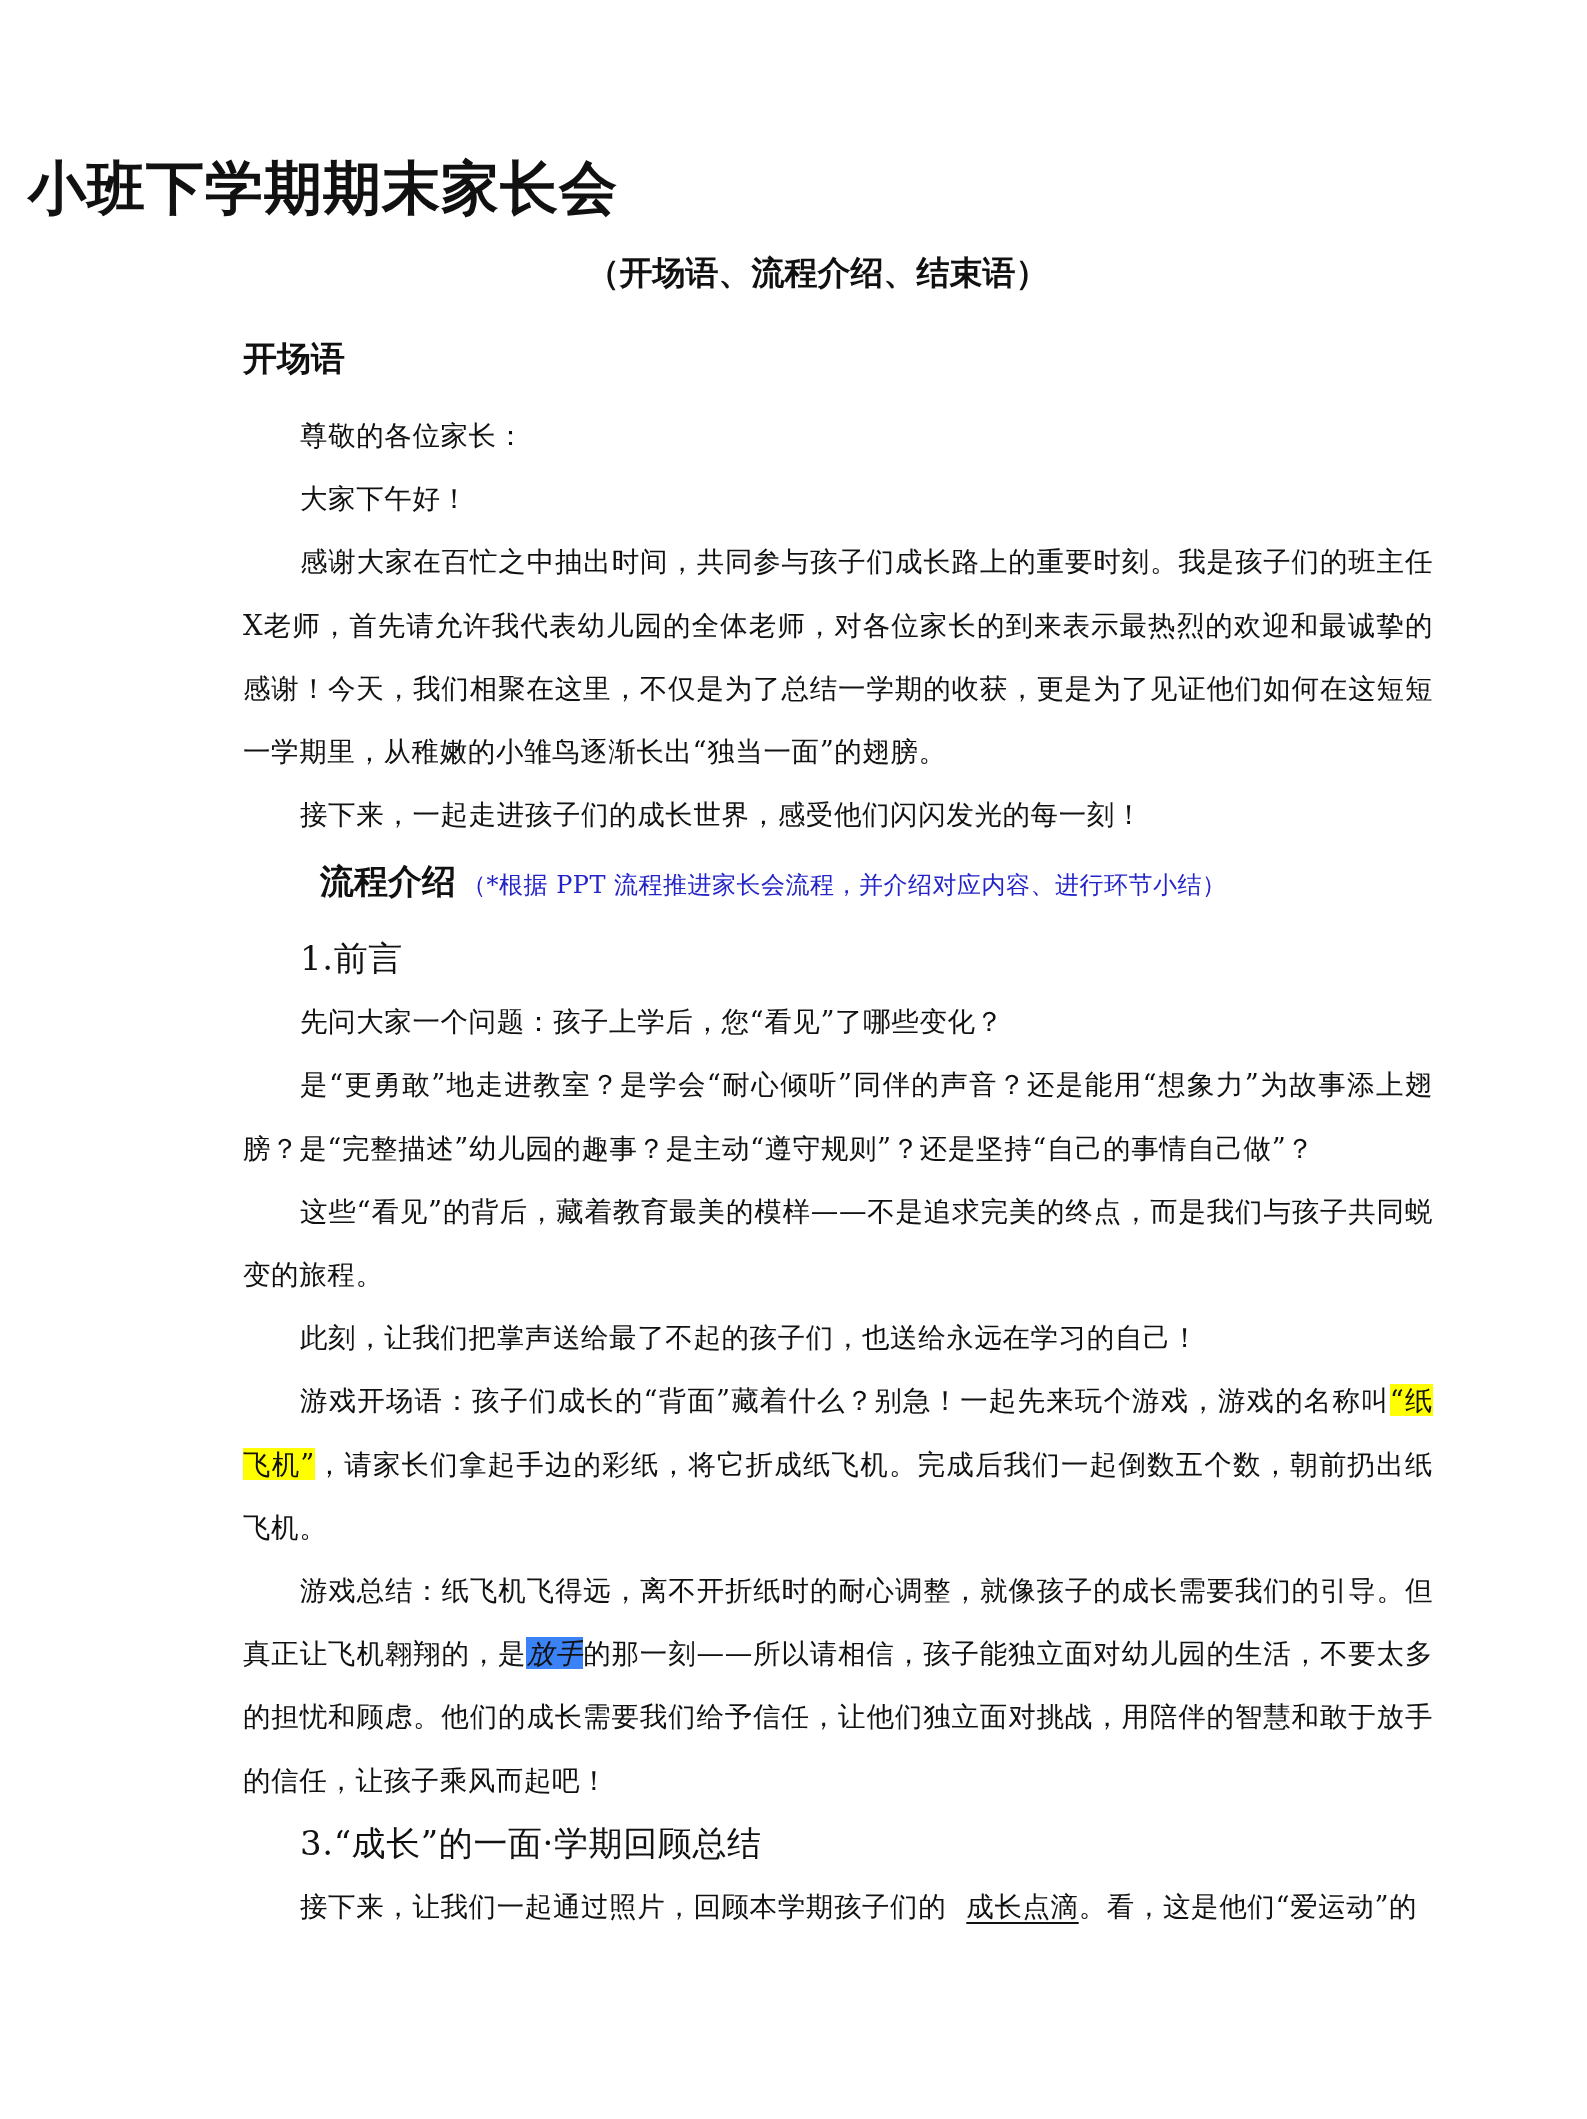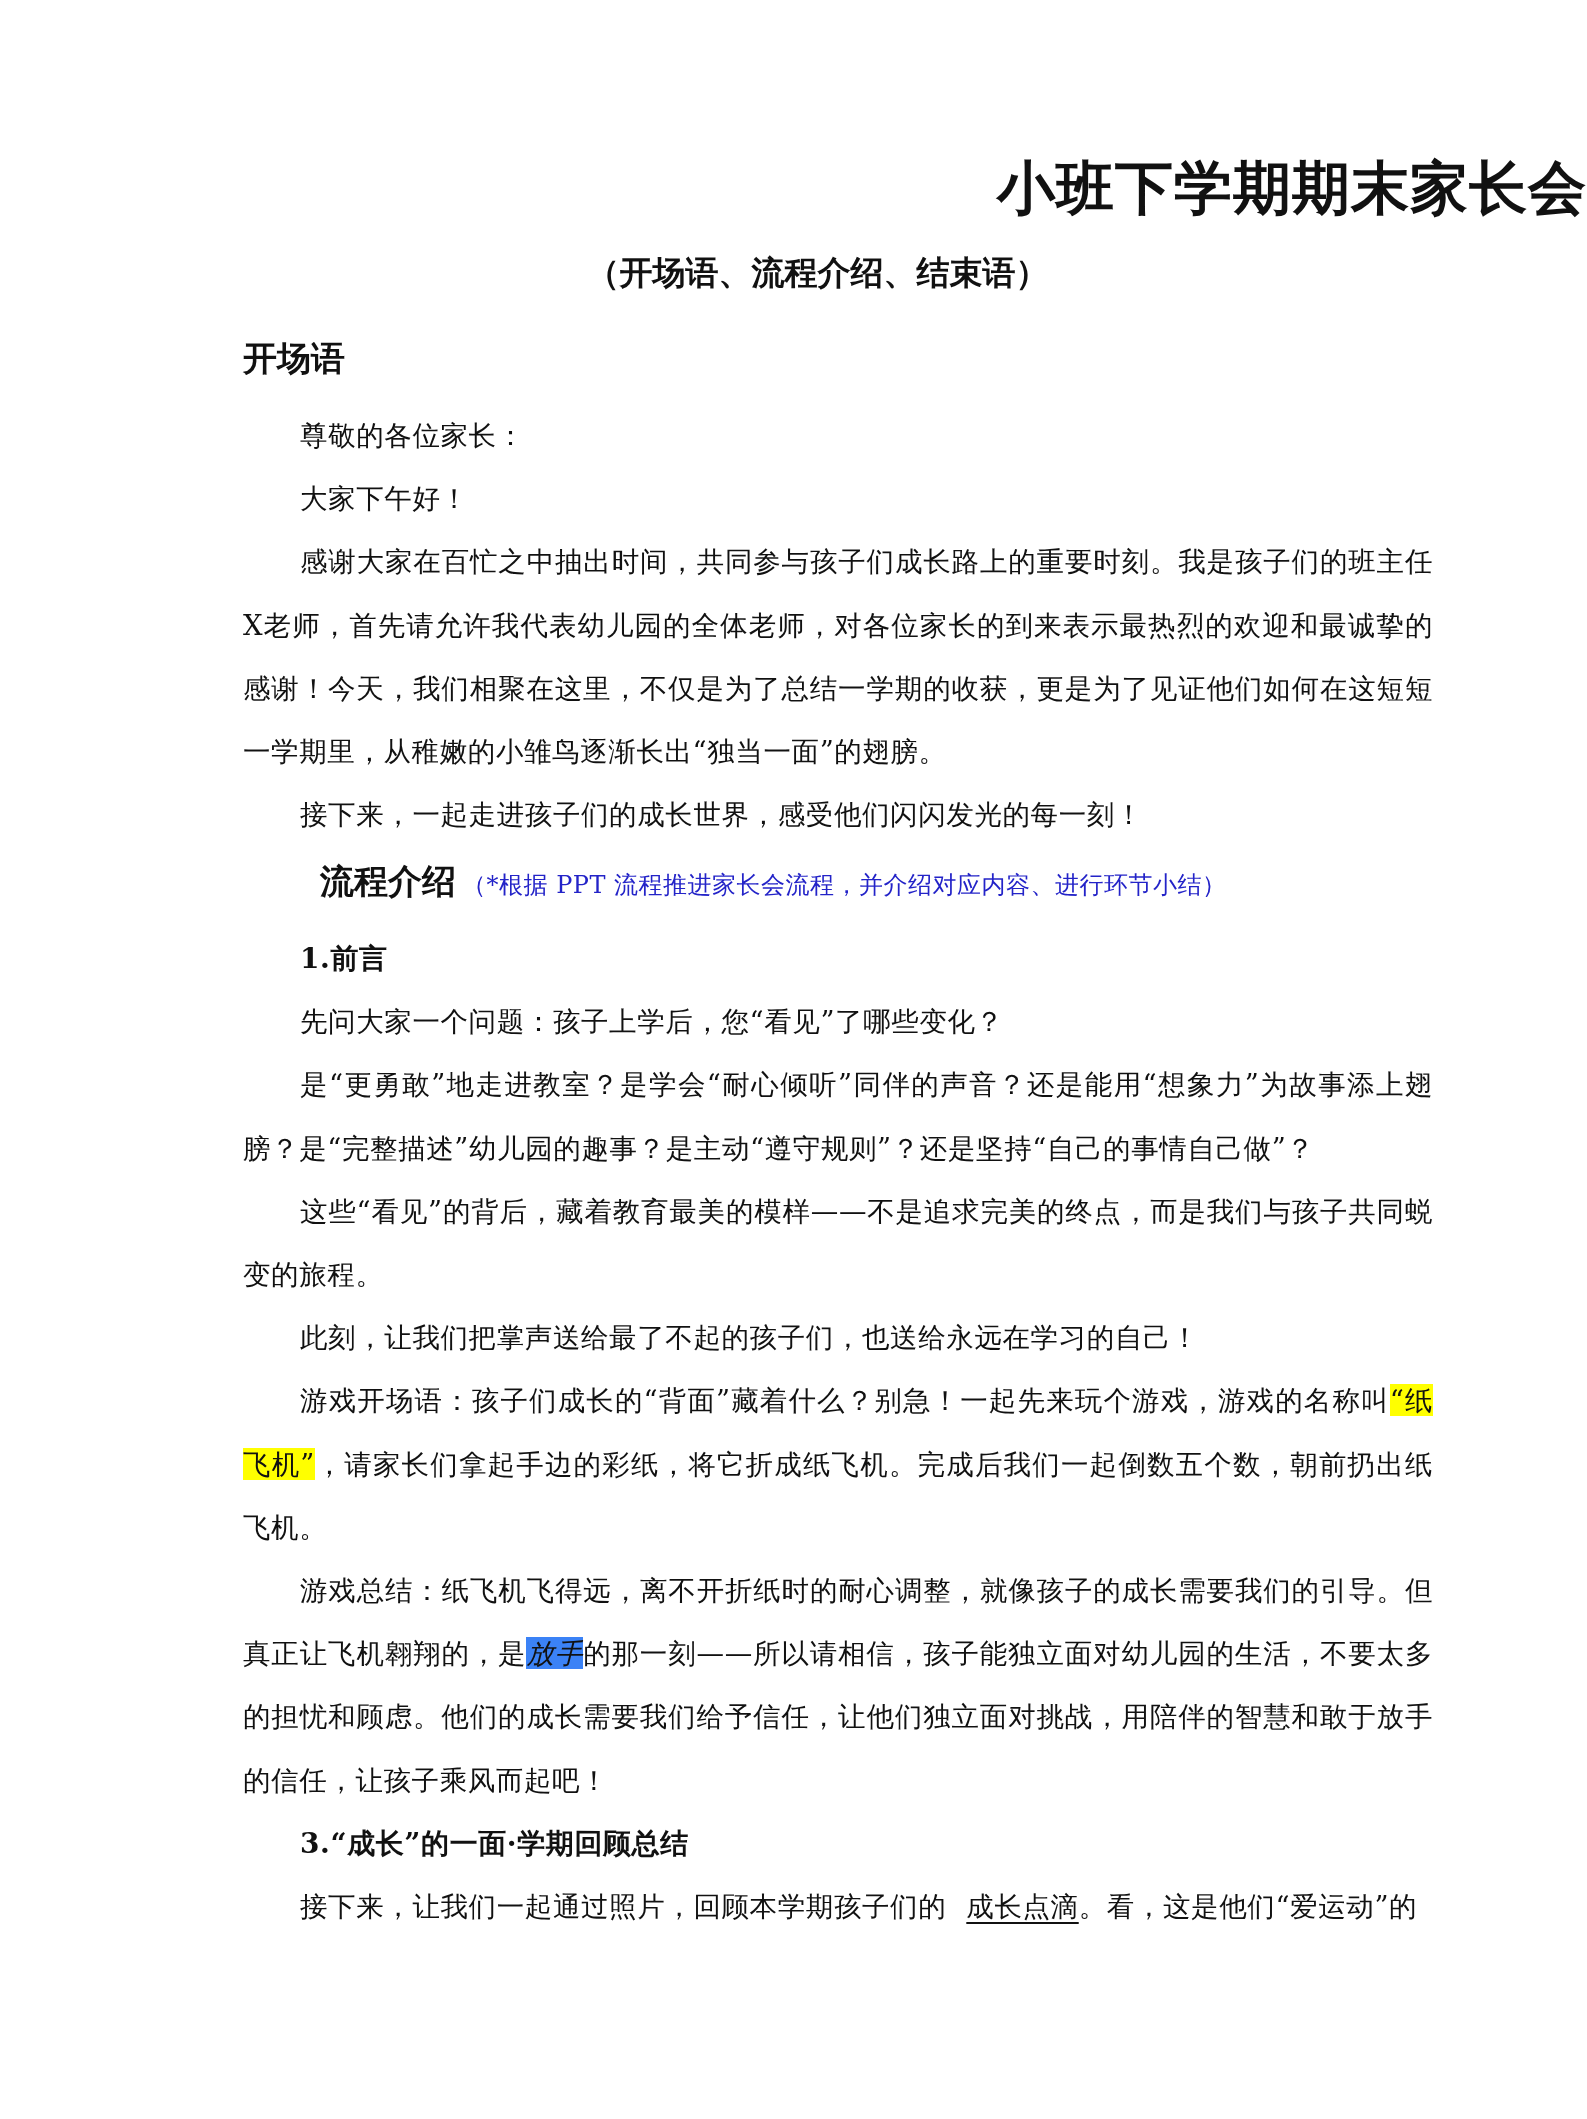--- a/index.html
+++ b/index.html
@@ -1,29 +1,29 @@
 <!DOCTYPE html>
 <html><head>
 <meta charset="utf-8">
 <style>
   html, body { margin: 0; padding: 0; background: #ffffff; }
   body { width: 1587px; height: 2119px; position: relative; overflow: hidden;
          font-family: "DejaVu Serif", "Liberation Serif", serif; color: #111; }
   .page { position: absolute; left: 0; top: 0; width: 1587px; height: 2119px; background: #fff; }
-  .title { position: absolute; left: 0; width: 1587px; text-align: right; top: 150px;
-           font-size: 58px; font-weight: bold; letter-spacing: 1px; line-height: 76px; padding-left: 64px; box-sizing: border-box; }
+  .title { position: absolute; left: 0; width: 1587px; text-align: left; top: 150px;
+           font-size: 58px; font-weight: bold; letter-spacing: 1px; line-height: 76px; padding-left: 28px; box-sizing: border-box; }
   .subtitle { position: absolute; left: 0; width: 1587px; text-align: center; top: 248px;
               font-size: 33px; font-weight: bold; line-height: 50px; padding-left: 48px; box-sizing: border-box; }
   .h1 { position: absolute; font-size: 34px; font-weight: bold; line-height: 46px; }
   .h1-opening { left: 243px; top: 335px; text-align: center; }
   .h1-process { left: 320px; top: 858px; }
   .h1-process .note { font-size: 24px; font-weight: normal; color: #2323c8; letter-spacing: 0.5px; margin-left: 6px; text-align: center; }
   .body { position: absolute; left: 243px; width: 1190px; font-size: 27.5px; line-height: 63.2px; text-align: justify; text-justify: inter-character; letter-spacing: 0.6px; }
   .p { margin: 0; text-indent: 57px; }
-  .h2 { margin: 0; text-indent: 57px; font-weight: bold; font-size: 28px; }
+  .h2 { margin: 0; text-indent: 57px; font-weight: normal; font-size: 34px; }
   .hl-yellow { background: #ffff00; }
   .hl-cyan { background: #3b82f6; font-style: italic; }
   .ul { text-decoration: underline; text-underline-offset: 6px; margin-left: 20px; }
   .sec-opening { top: 404px; }
   .sec-process { top: 927px; }
 </style>
 </head>
 <body>
 
 <div class="page">

